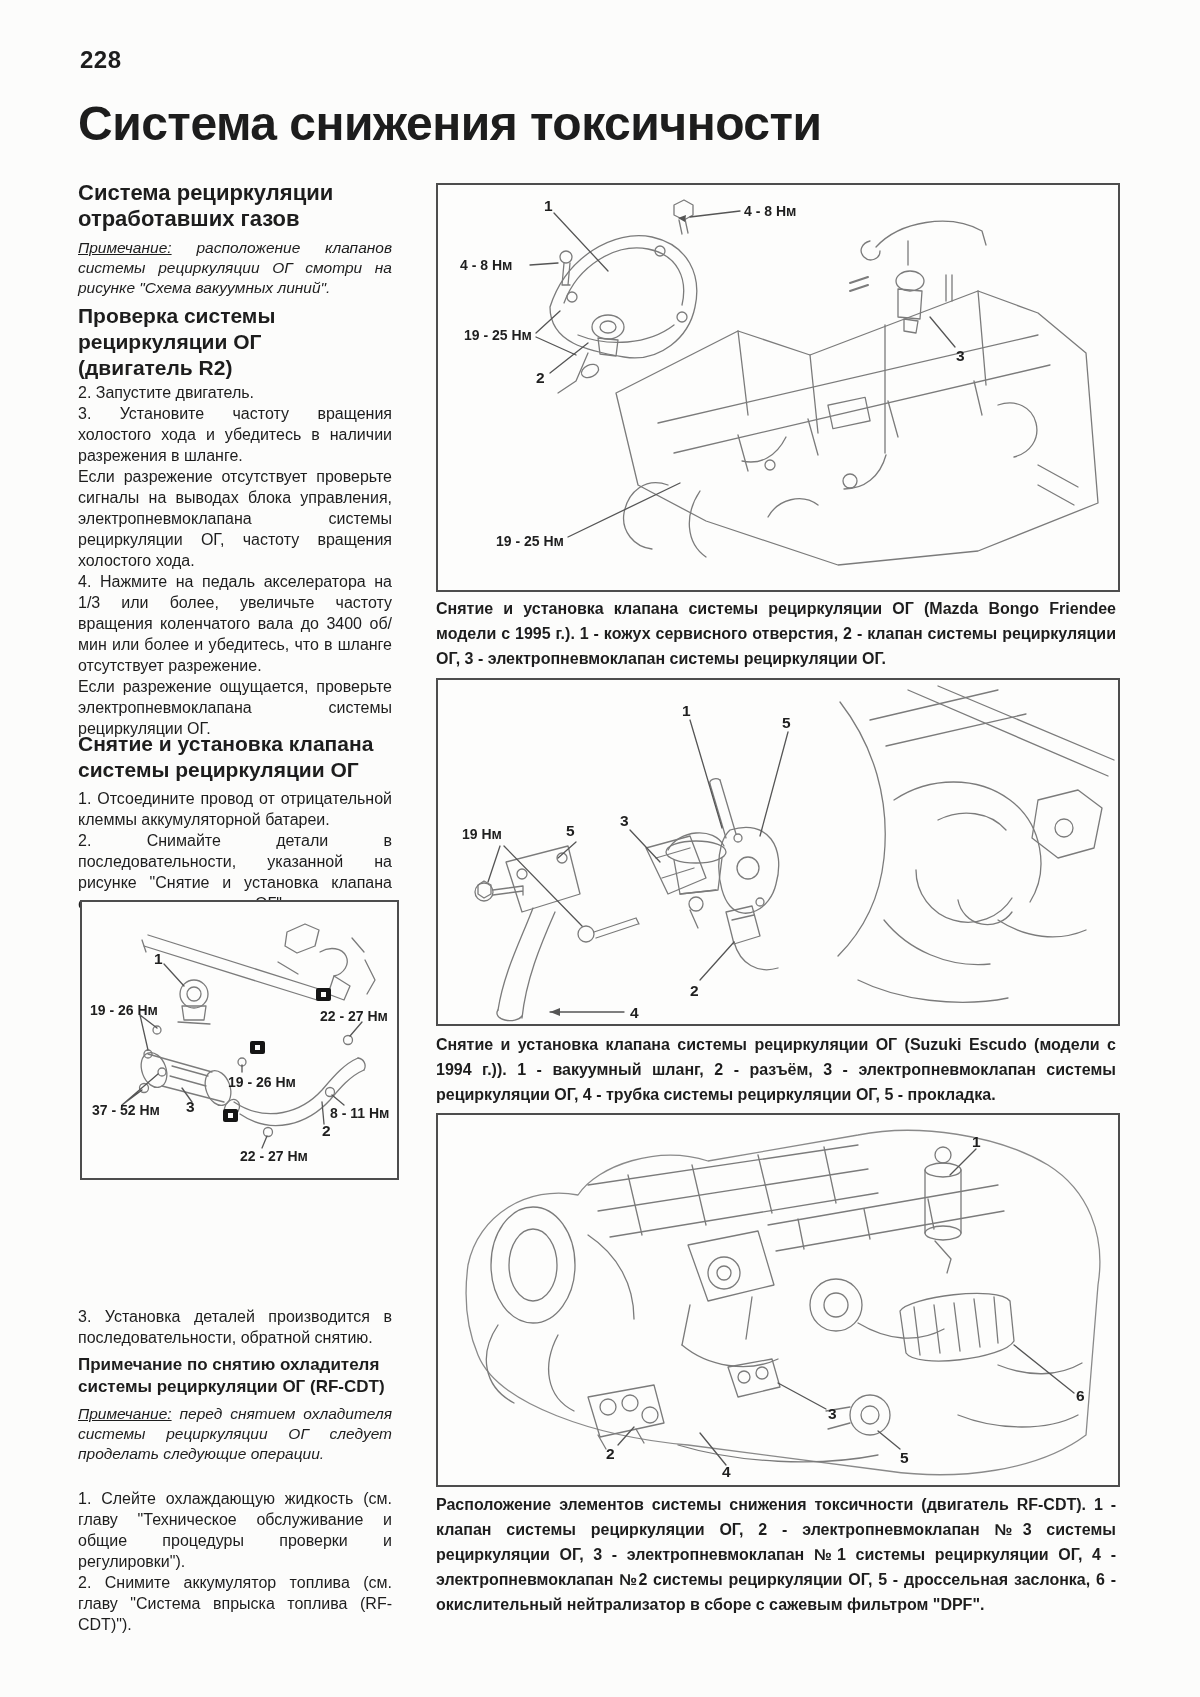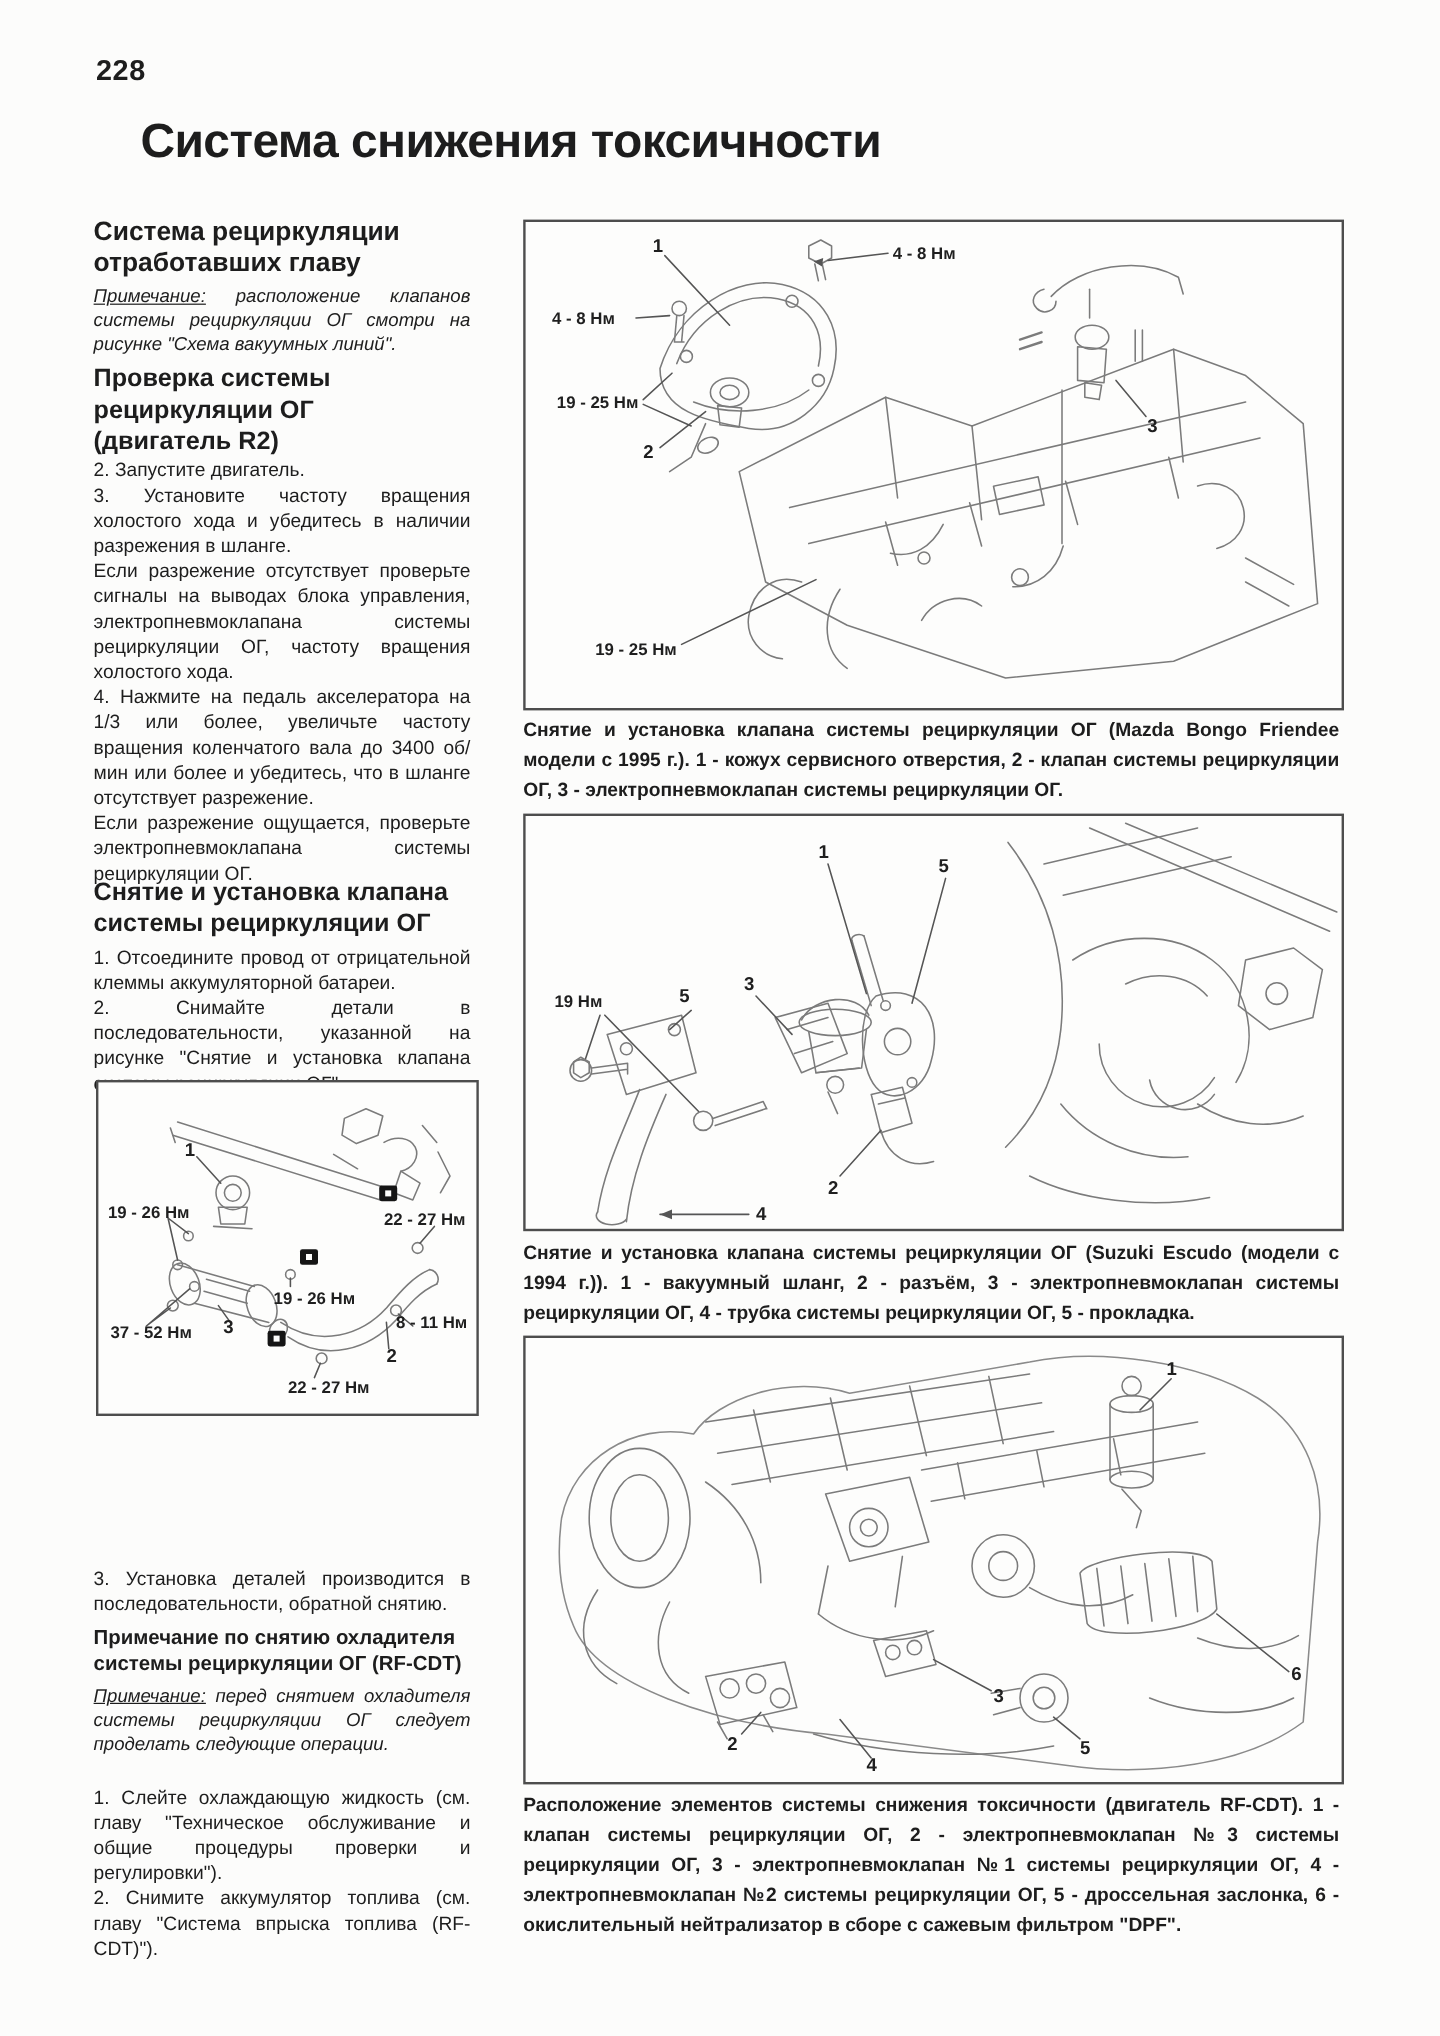--- a/index.html
+++ b/index.html
@@ -1,20 +1,20 @@
 <!DOCTYPE html>
 <html><head>
 <meta charset="utf-8">
 <style>
   html,body{margin:0;padding:0;background:#e8e8e6;}
   .page{position:relative;width:1200px;height:1697px;margin:0 auto;background:#fcfcfb;
         font-family:"Liberation Sans",sans-serif;color:#1d1d1d;overflow:hidden;}
   .abs{position:absolute;}
   .pagenum{font-size:24px;font-weight:bold;letter-spacing:.5px;}
-  .maintitle{font-size:40px;font-weight:bold;letter-spacing:-.5px;margin-left:39px;}
+  .maintitle{font-size:48px;font-weight:bold;letter-spacing:-.5px;}
   .h2{font-size:22px;line-height:26px;font-weight:bold;}
   .h3{font-size:21px;line-height:26px;font-weight:bold;}
   .h4{font-size:17px;line-height:22px;font-weight:bold;}
   .body-t{font-size:16px;line-height:21px;text-align:justify;}
   .body-t p{margin:0;}
   .note{font-size:15.5px;line-height:20px;font-style:italic;text-align:justify;}
   .note .nlabel{text-decoration:underline;}
   .cap{font-weight:bold;text-align:justify;}
   .cap-r{font-size:16px;line-height:25px;}
   .cap-l{font-size:15.5px;line-height:23px;}
@@ -25,21 +25,21 @@
   .num{font-weight:bold;font-size:15.5px;}
 </style>
 </head>
 <body>
 
 <div class="page">
 
   <div class="abs pagenum" style="left:80px;top:46px;text-align:center;">228</div>
   <div class="abs maintitle" style="left:78px;top:96px;width:900px;">Система снижения токсичности</div>
 
-  <div class="abs h2" style="left:78px;top:180px;width:300px;">Система рециркуляции отработавших главу</div>
+  <div class="abs h2" style="left:78px;top:180px;width:300px;">Система рециркуляции отработавших газов</div>
 
   <div class="abs note" style="left:78px;top:238px;width:314px;">
     <span class="nlabel">Примечание:</span>
     <span>расположение клапанов системы рециркуляции ОГ смотри на рисунке "Схема вакуумных линий".</span>
   </div>
 
   <div class="abs h3" style="left:78px;top:303px;width:250px;">Проверка системы рециркуляции ОГ (двигатель R2)</div>
 
   <div class="abs body-t" style="left:78px;top:382px;width:314px;">
     <p>2. Запустите двигатель.</p>
@@ -114,21 +114,21 @@
       <g fill="#fdfdfc" stroke="none">
         <rect x="239" y="90" width="5" height="5"></rect>
         <rect x="173" y="143" width="5" height="5"></rect>
         <rect x="146" y="211" width="5" height="5"></rect>
       </g>
     </svg>
     <div class="lbl torque" style="left:8px;top:100px;">19 - 26 Нм</div>
     <div class="lbl torque" style="left:238px;top:106px;">22 - 27 Нм</div>
     <div class="lbl torque" style="left:146px;top:172px;">19 - 26 Нм</div>
     <div class="lbl torque" style="left:10px;top:200px;">37 - 52 Нм</div>
-    <div class="lbl torque" style="left:248px;top:192px;">8 - 11 Нм</div>
+    <div class="lbl torque" style="left:248px;top:203px;">8 - 11 Нм</div>
     <div class="lbl torque" style="left:158px;top:246px;">22 - 27 Нм</div>
     <div class="lbl num" style="left:72px;top:48px;">1</div>
     <div class="lbl num" style="left:240px;top:220px;">2</div>
     <div class="lbl num" style="left:104px;top:196px;">3</div>
   </div>
 
 
   <div class="abs body-t" style="left:78px;top:1306px;width:314px;">3. Установка деталей производится в последовательности, обратной снятию.</div>
 
   <div class="abs h4" style="left:78px;top:1354px;width:314px;">Примечание по снятию охладителя системы рециркуляции ОГ (RF-CDT)</div>

